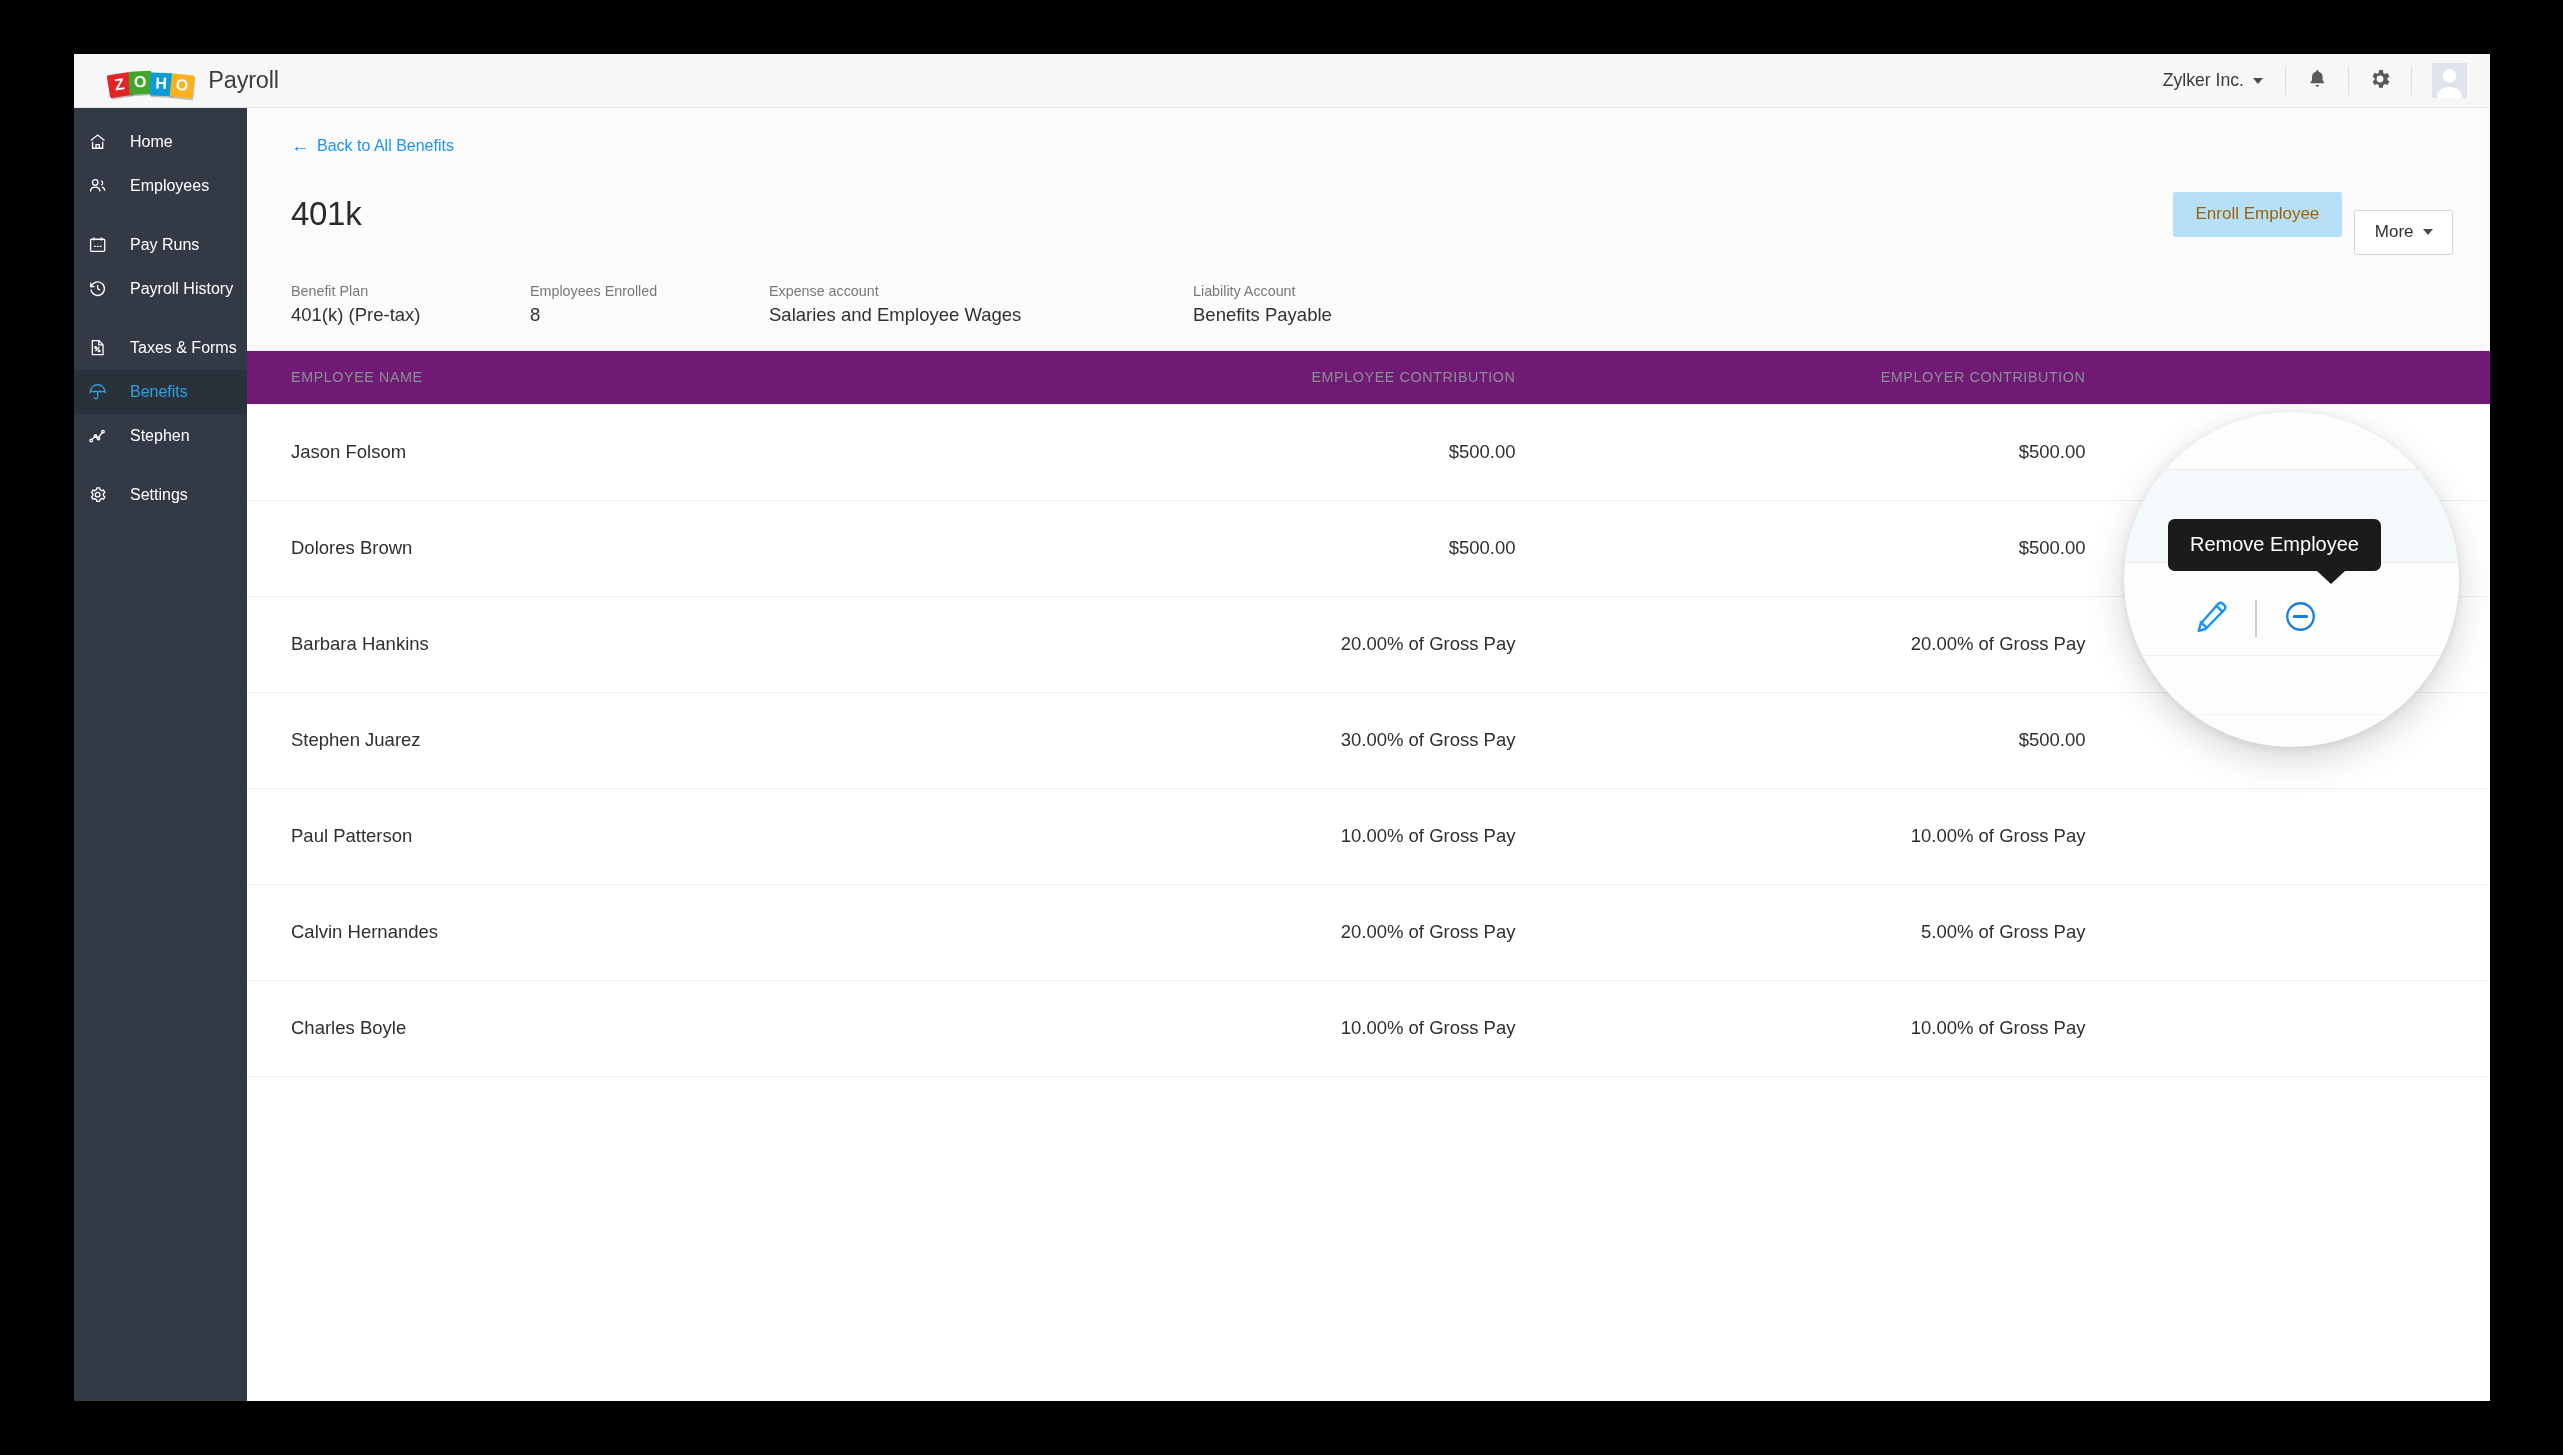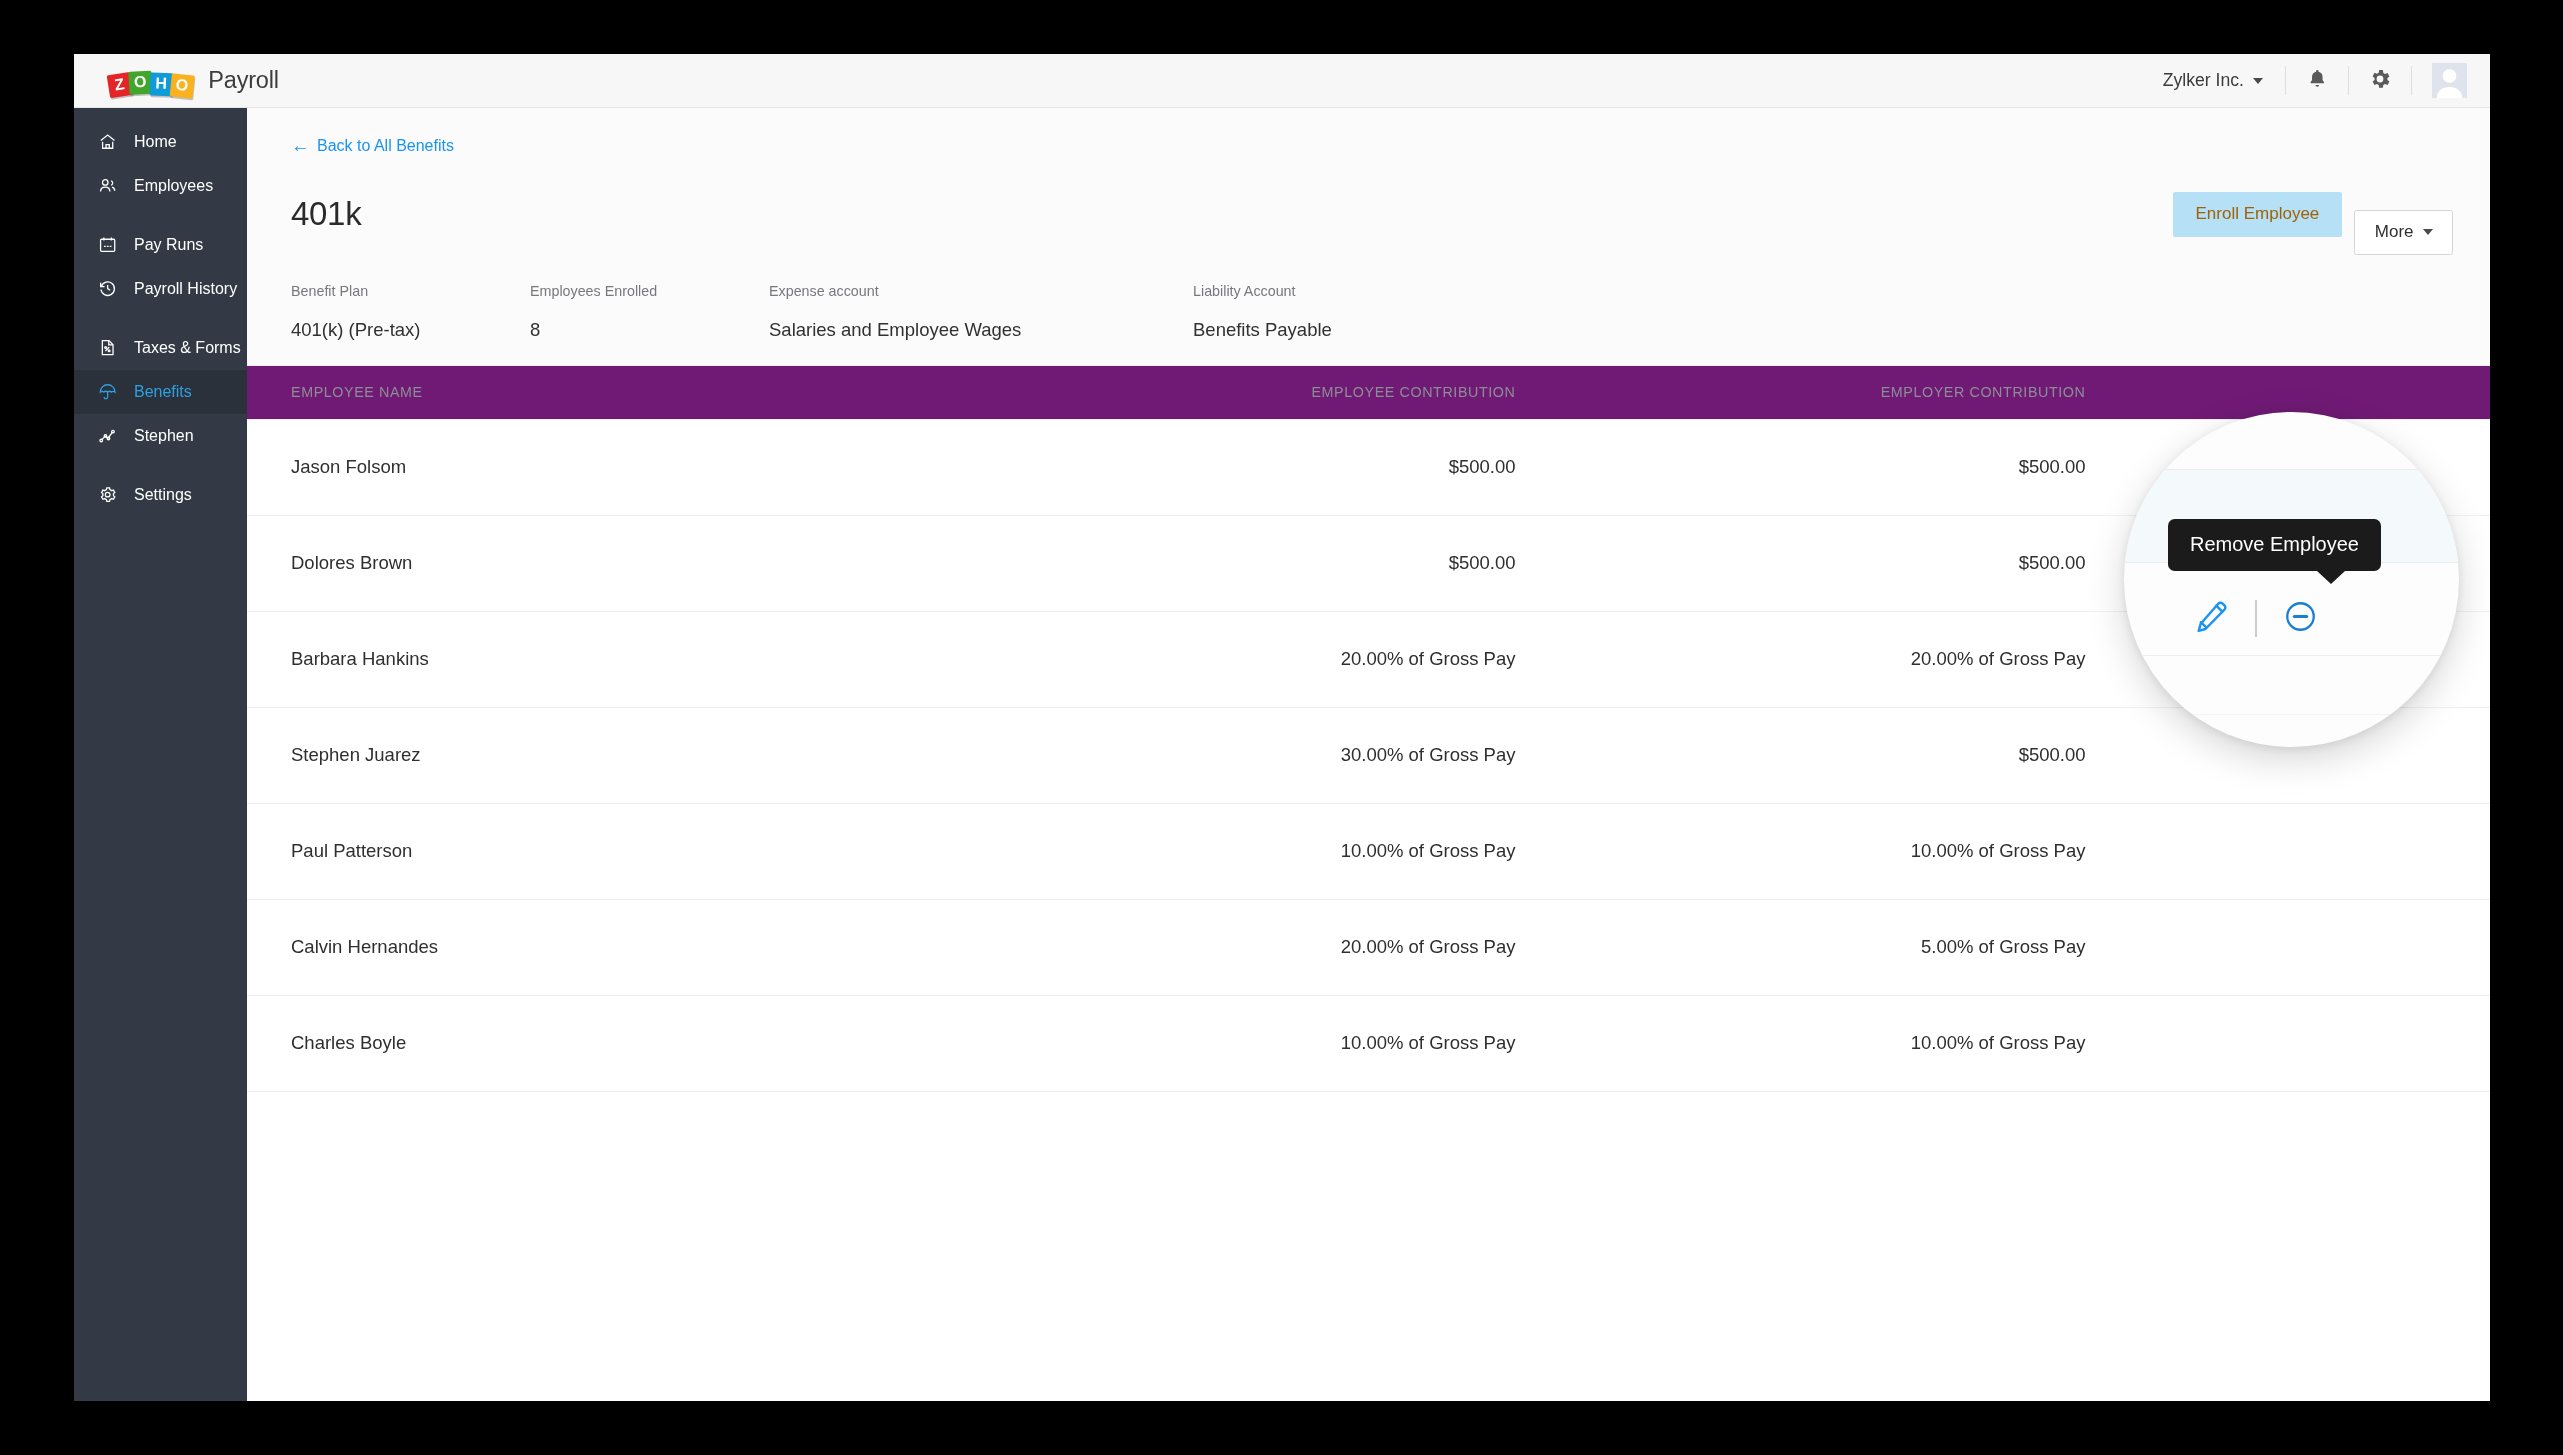--- a/index.html
+++ b/index.html
@@ -92,22 +92,22 @@
   
   #sidebar {
     width: 173px;
     flex: 0 0 173px;
     background: #333a45;
     padding-top: 11.7px;
   }
   .nav-item {
     display: flex; align-items: center;
     height: 44px;
-    padding-left: 24px;
-    gap: 16px;
+    padding-left: 14px;
+    gap: 22px;
     color: #ffffff;
     font-size: 16px;
     cursor: pointer;
     white-space: nowrap;
   }
   .nav-item.active { background: #2b313b; color: #2da1e0; }
   .nav-item.active svg { stroke: #2da1e0; }
   .nav-gap { height: 15px; }
   .nav-ico { width: 20px; height: 20px; flex: 0 0 20px; display: flex; align-items: center; justify-content: center; }
   .nav-ico svg { stroke: #ffffff; fill: none; stroke-width: 1.6; }
@@ -154,21 +154,21 @@
     font-family: "Liberation Sans", sans-serif;
     cursor: pointer;
     margin-top: 36px;
   }
 
   
   #meta-row {
     display: flex;
     padding: 28.5px 44px 23.5px 44px;
   }
-  .meta-block { display: flex; flex-direction: column; gap: 20px; }
+  .meta-block { display: flex; flex-direction: column; gap: 5px; }
   .meta-label { font-size: 14.3px; color: #77787c; }
   .meta-value { font-size: 18.5px; color: #313131; }
   .mb-plan   { width: 239px; }
   .mb-count  { width: 239px; }
   .mb-expense{ width: 424px; }
 
   
   #table-wrap { flex: 1; background: #ffffff; border-top: 0.8px solid #eceef0; min-height: 0; }
   #table { width: 100%; border-collapse: collapse; table-layout: fixed; }
   #table thead th {

